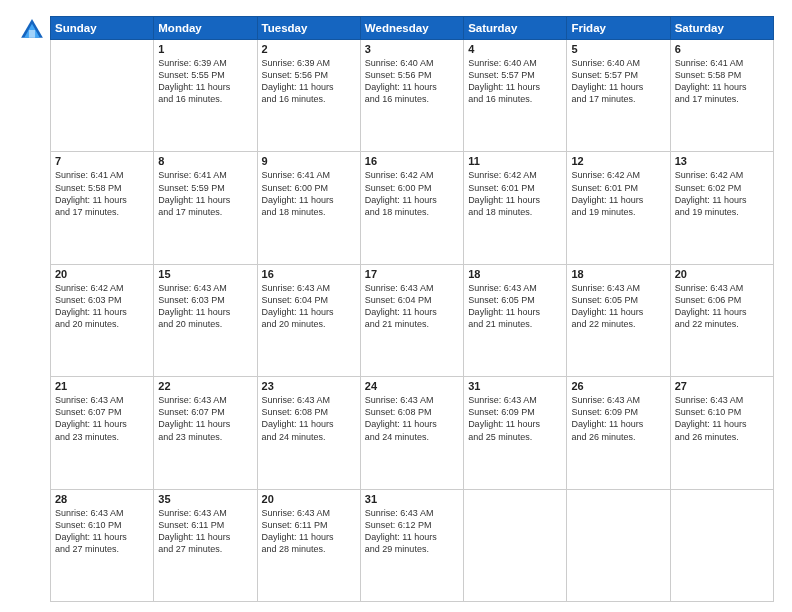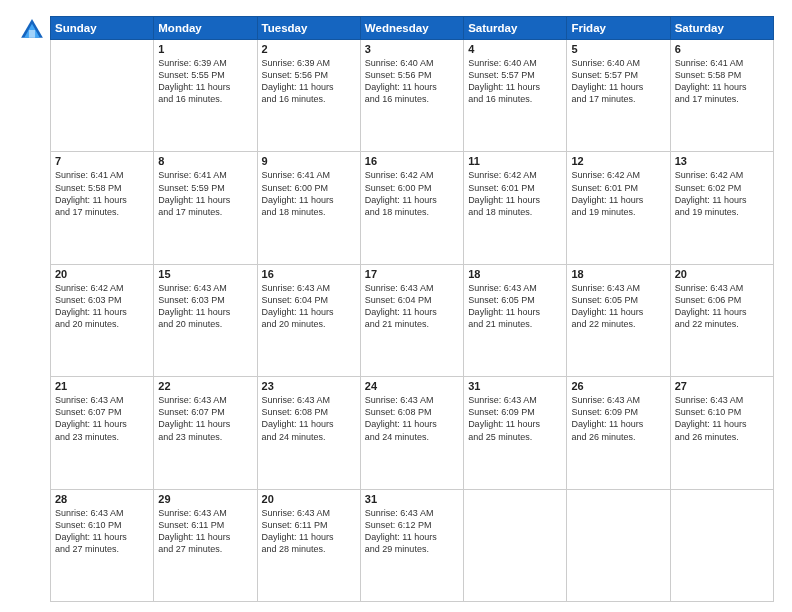--- a/index.html
+++ b/index.html
@@ -335,21 +335,21 @@
         </tr>
         <tr>
           <td>
             <span class="day-num">28</span>
             <div class="cell-info" style="white-space: pre-line;">Sunrise: 6:43 AM
 Sunset: 6:10 PM
 Daylight: 11 hours
 and 27 minutes.</div>
           </td>
           <td>
-            <span class="day-num">29</span>
+            <span class="day-num">35</span>
             <div class="cell-info" style="white-space: pre-line;">Sunrise: 6:43 AM
 Sunset: 6:11 PM
 Daylight: 11 hours
 and 27 minutes.</div>
           </td>
           <td>
             <span class="day-num">20</span>
             <div class="cell-info" style="white-space: pre-line;">Sunrise: 6:43 AM
 Sunset: 6:11 PM
 Daylight: 11 hours

